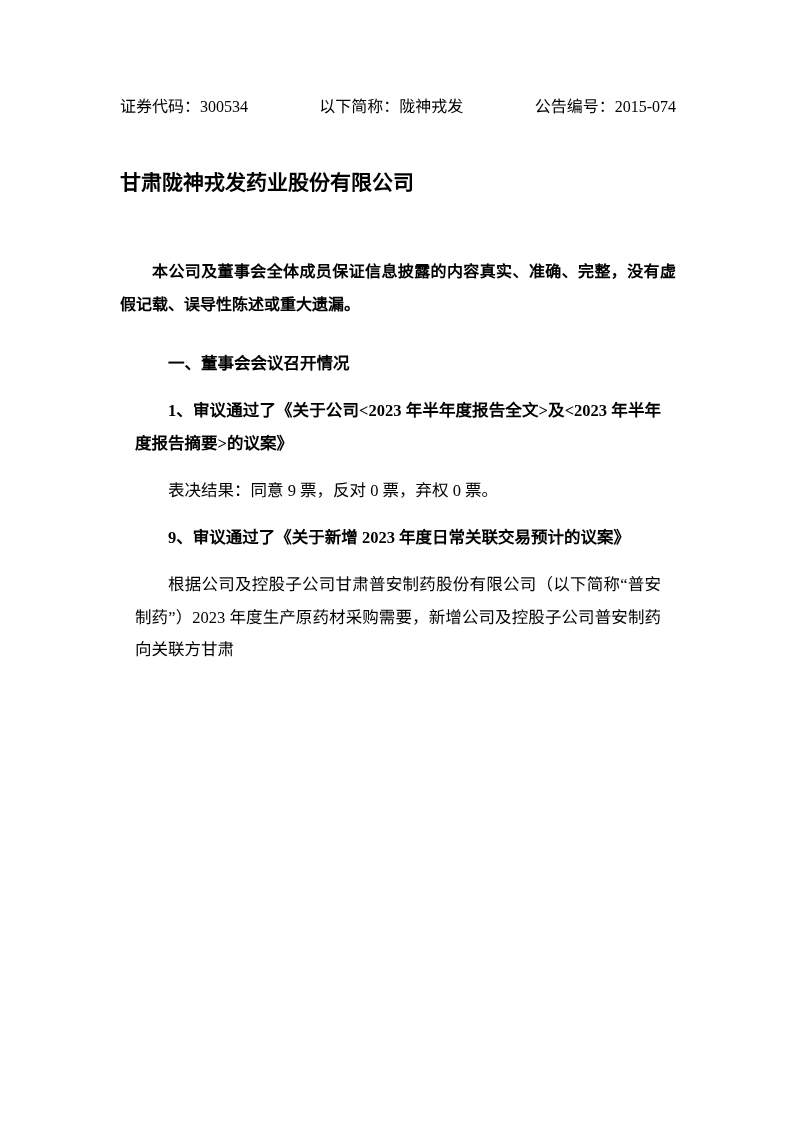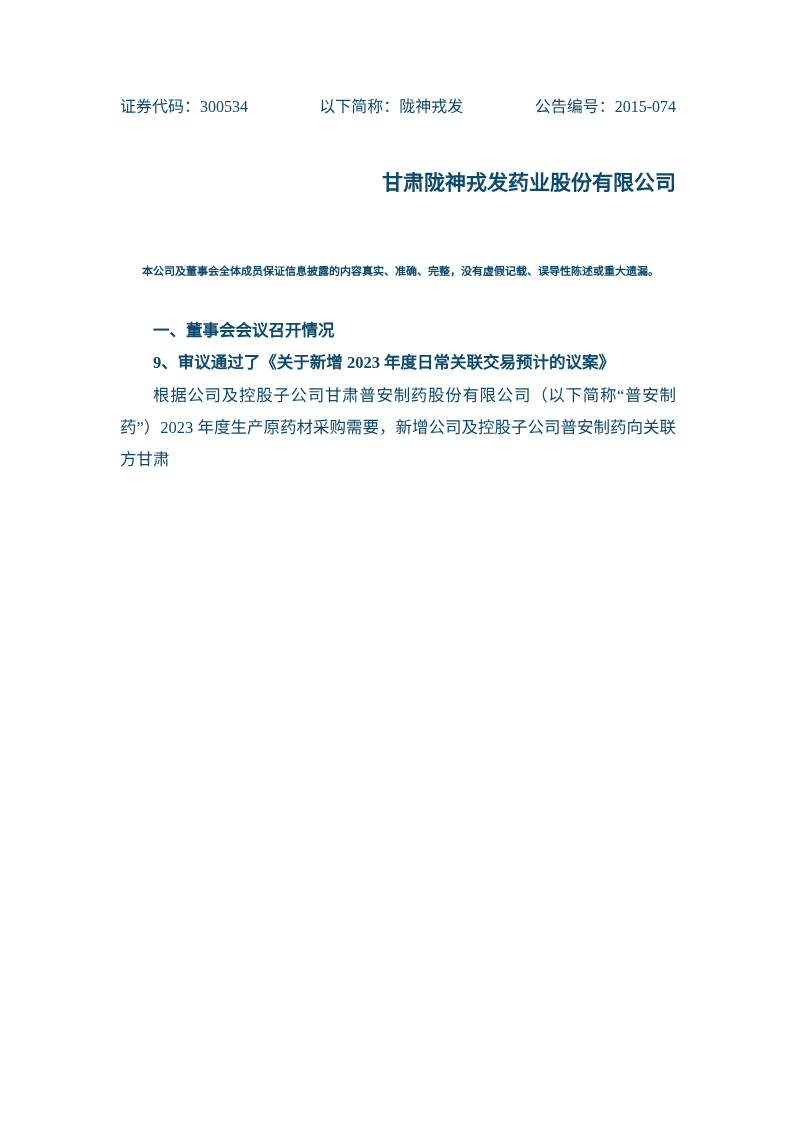--- a/index.html
+++ b/index.html
@@ -6,57 +6,57 @@
     margin: 0;
     padding: 0;
     background: #ffffff;
   }
   .page {
     position: relative;
     width: 793px;
     height: 1122px;
     margin: 0 auto;
     background: #ffffff;
-    color: #0c4a6e;
+    color: #000000;
     box-sizing: border-box;
     padding: 95px 117px 0 120px;
     font-family: "Liberation Serif", "DejaVu Serif", serif;
     overflow: hidden;
   }
   .doc-header {
     display: flex;
     justify-content: space-between;
     align-items: baseline;
     font-size: 16px;
     line-height: 24px;
     white-space: nowrap;
   }
   .doc-title {
     margin-top: 44px;
-    text-align: right;
+    text-align: left;
     font-weight: bold;
     font-size: 21px;
     line-height: 41px;
   }
   .disclaimer {
     margin-top: 51px;
     font-weight: bold;
-    font-size: 11px;
+    font-size: 16px;
     line-height: 33px;
     text-indent: 2em;
     text-align: justify;
   }
   .doc-body {
     margin-top: 27px;
     font-size: 16.5px;
     line-height: 32.3px;
     text-align: justify;
   }
   .doc-body p {
-    margin: 0;
+    margin: 15px;
     text-indent: 2em;
   }
   .doc-body p.bold {
     font-weight: bold;
   }
 </style>
 </head>
 <body>
 
 <div class="page">
@@ -68,17 +68,19 @@
   </div>
 
   <div class="doc-title">
     <div>甘肃陇神戎发药业股份有限公司</div>
   </div>
 
   <div class="disclaimer">本公司及董事会全体成员保证信息披露的内容真实、准确、完整，没有虚假记载、误导性陈述或重大遗漏。</div>
 
   <div class="doc-body">
     <p class="bold">一、董事会会议召开情况</p>
+    <p class="bold">1、审议通过了《关于公司&lt;2023 年半年度报告全文&gt;及&lt;2023 年半年度报告摘要&gt;的议案》</p>
+    <p>表决结果：同意 9 票，反对 0 票，弃权 0 票。</p>
     <p class="bold">9、审议通过了《关于新增 2023 年度日常关联交易预计的议案》</p>
     <p>根据公司及控股子公司甘肃普安制药股份有限公司（以下简称“普安制药”）2023 年度生产原药材采购需要，新增公司及控股子公司普安制药向关联方甘肃</p>
   </div>
 
 </div>
 
 </body></html>

